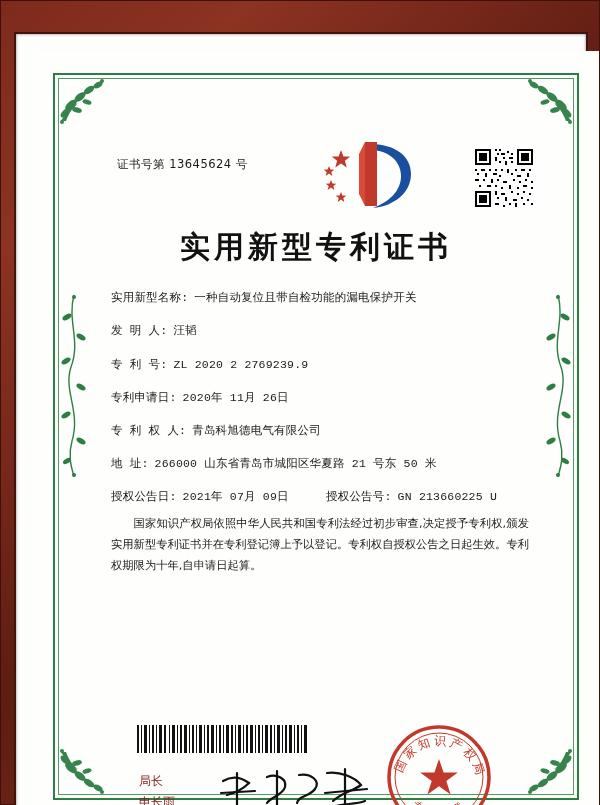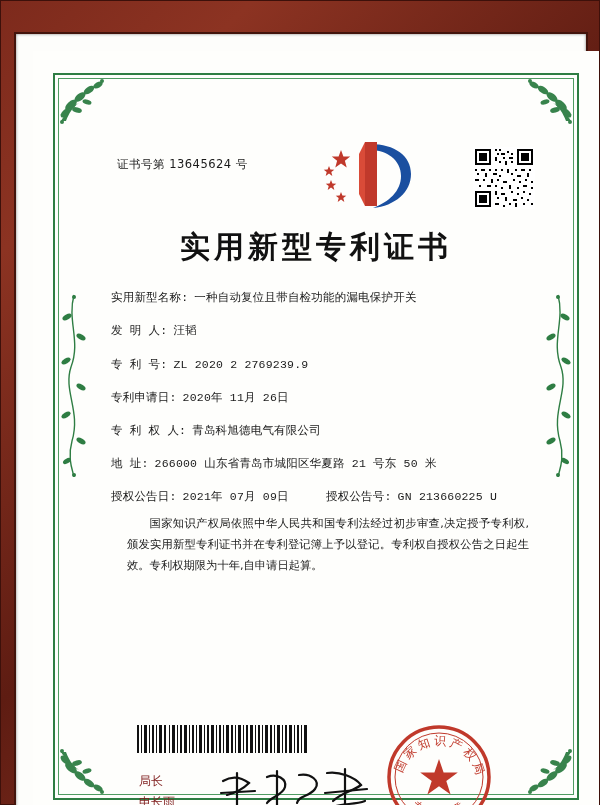--- a/index.html
+++ b/index.html
@@ -172,21 +172,21 @@
     position: absolute;
     left: 18px;
     top: 383px;
     width: 418px;
     font-size: 11.3px;
     line-height: 1.85;
     color: #1a1a1a;
     text-align: justify;
   }
   .paragraphs p {
-    margin: 0 0 2px 16px;
+    margin: 0 0 2px 0;
     text-indent: 2em;
   }
 
   
   .barcode {
     position: absolute;
     left: 44px;
     top: 594px;
     width: 170px;
     height: 28px;

